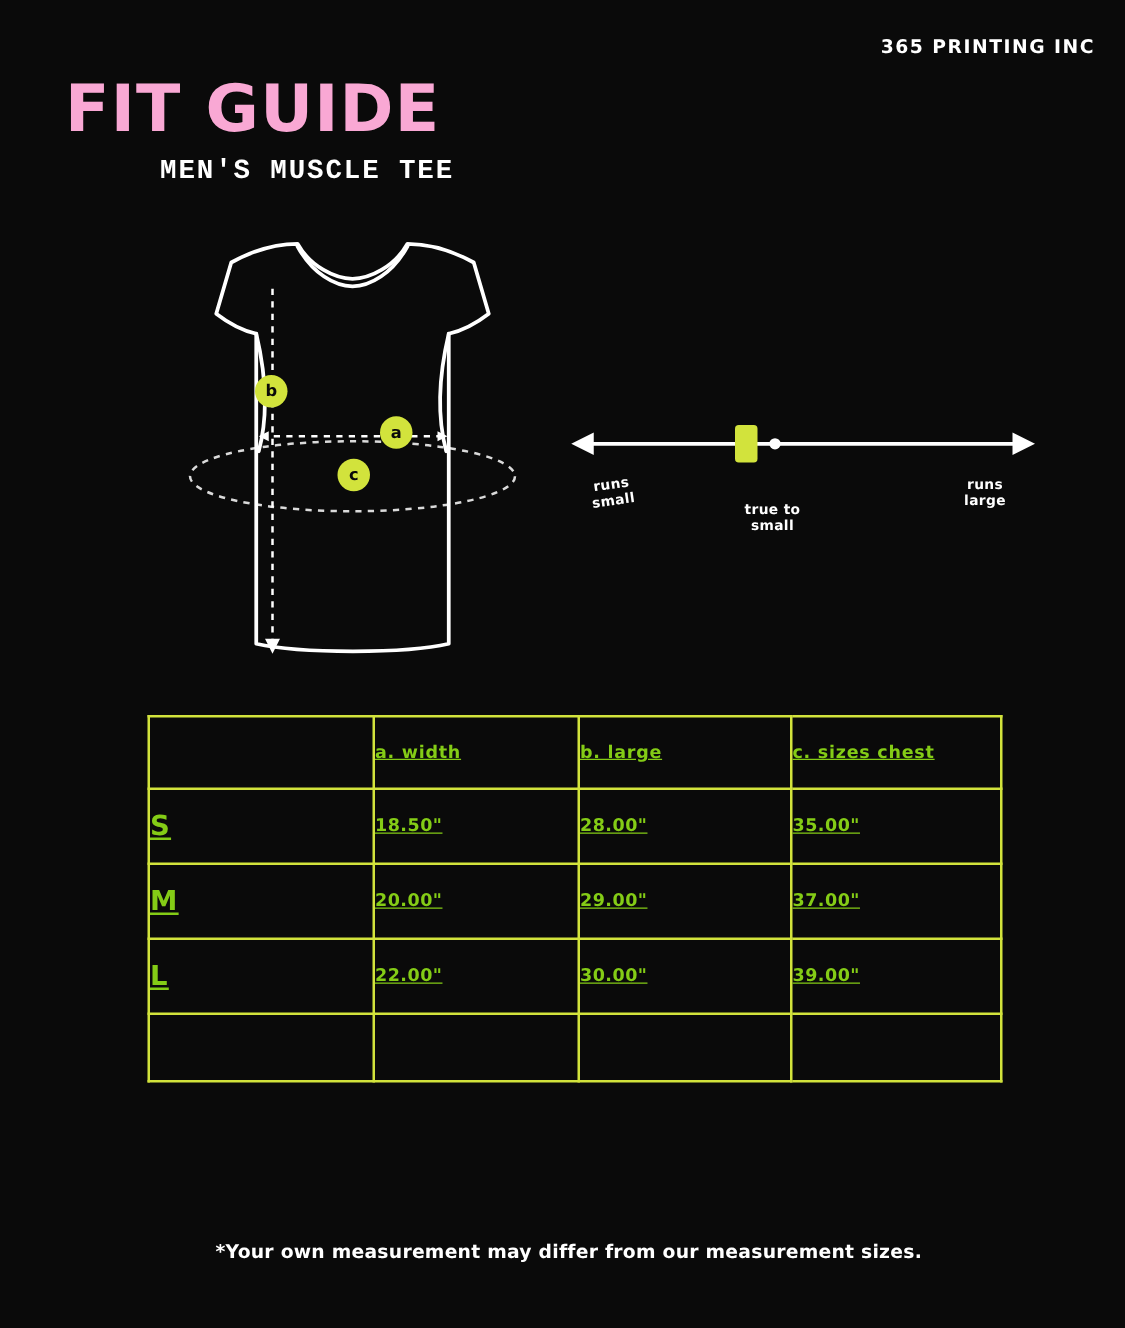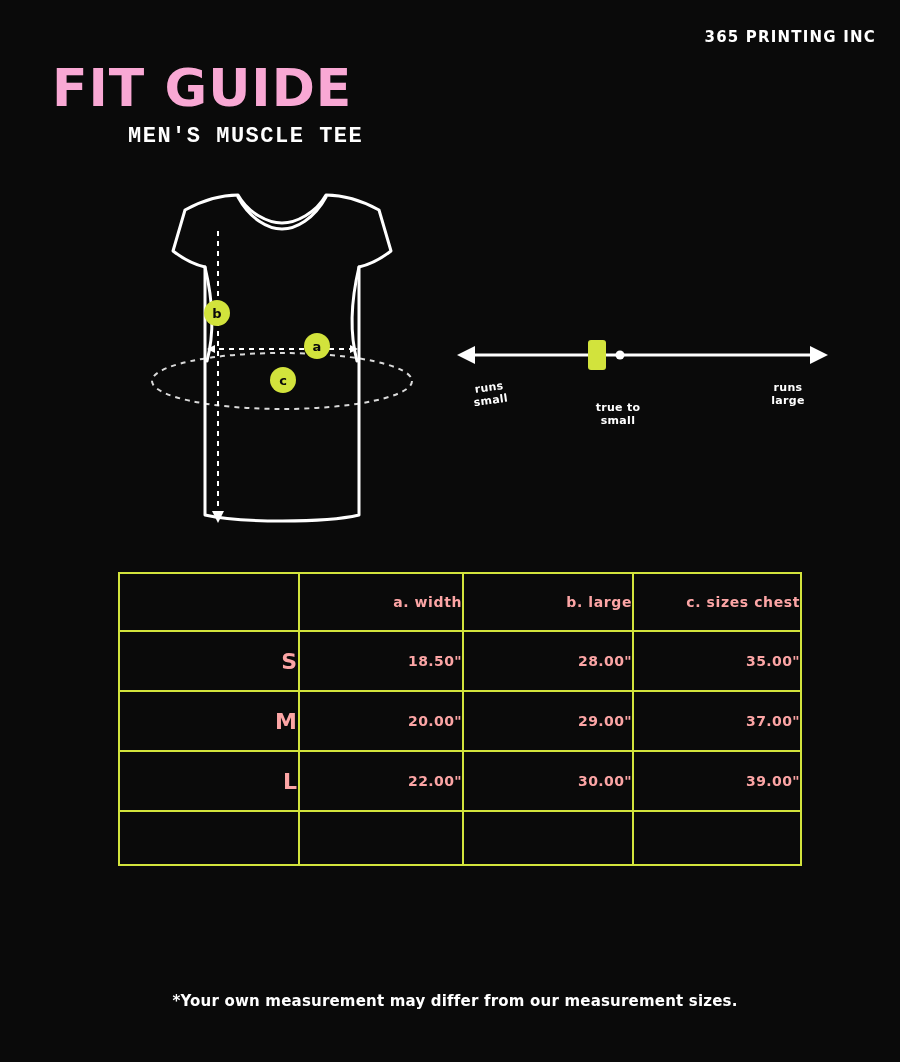--- a/index.html
+++ b/index.html
@@ -116,25 +116,26 @@
     width: 674px;
   }
   table.size-table {
     border-collapse: collapse;
     width: 100%;
     table-layout: fixed;
   }
   table.size-table td, table.size-table th {
     border: 2px solid #d2e33c;
     height: 58px;
-    text-align: right;
+    text-align: left;
     vertical-align: middle;
     font-family: "DejaVu Sans", sans-serif;
-    color: #fca5a5;
+    color: #84cc16;
     padding: 0;
+    text-decoration: underline;
   }
   table.size-table thead th {
     font-weight: bold;
     font-size: 14px;
     letter-spacing: 0.6px;
     height: 56px;
   }
   table.size-table thead th.blank { border-top: 2px solid #d2e33c; }
   td.size-label {
     font-weight: bold;

